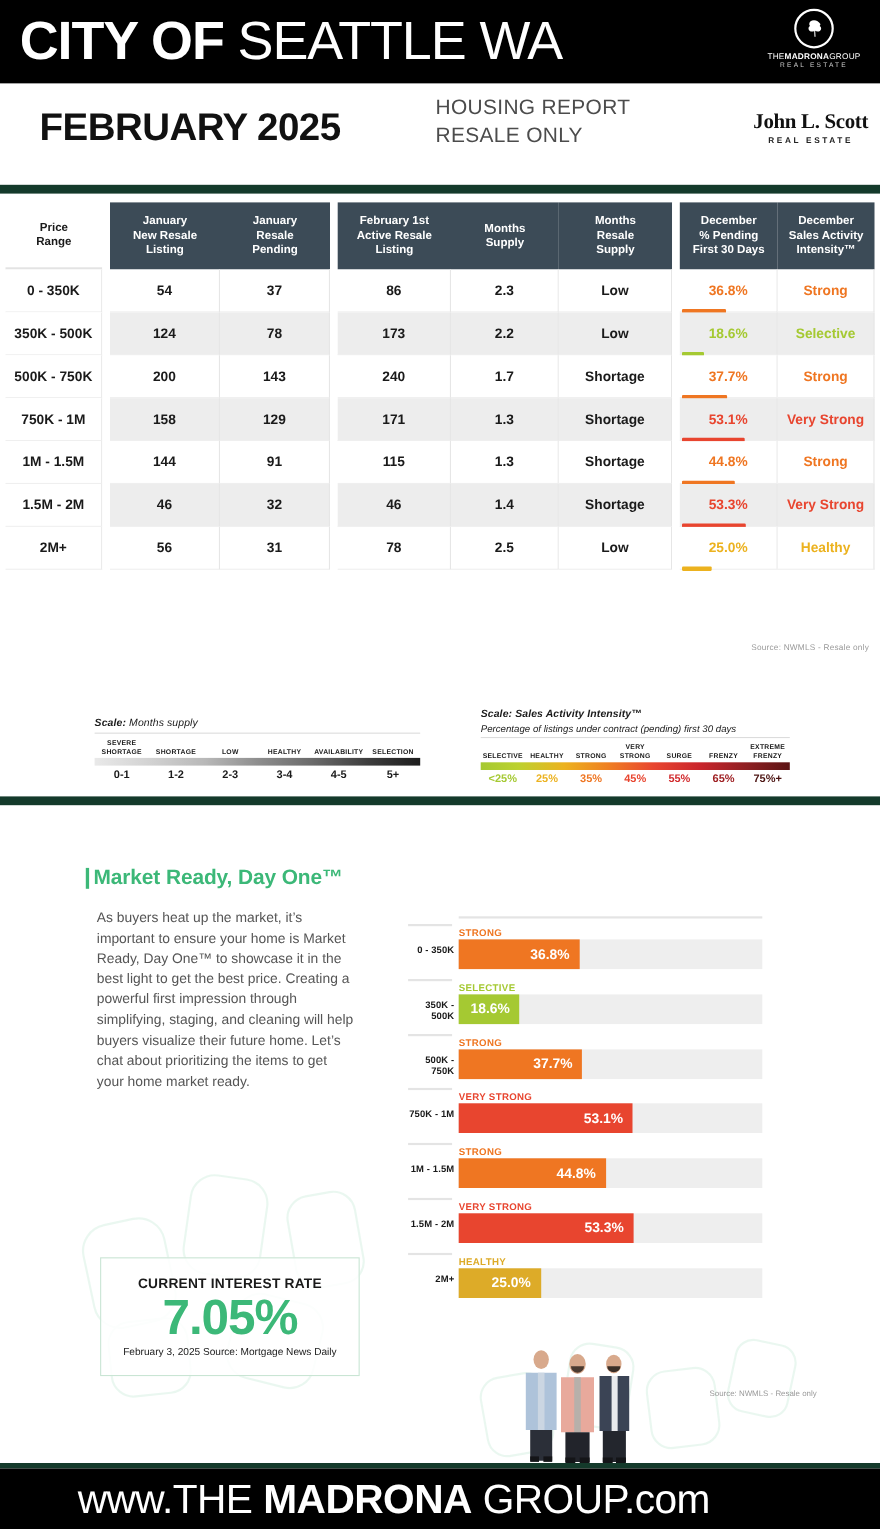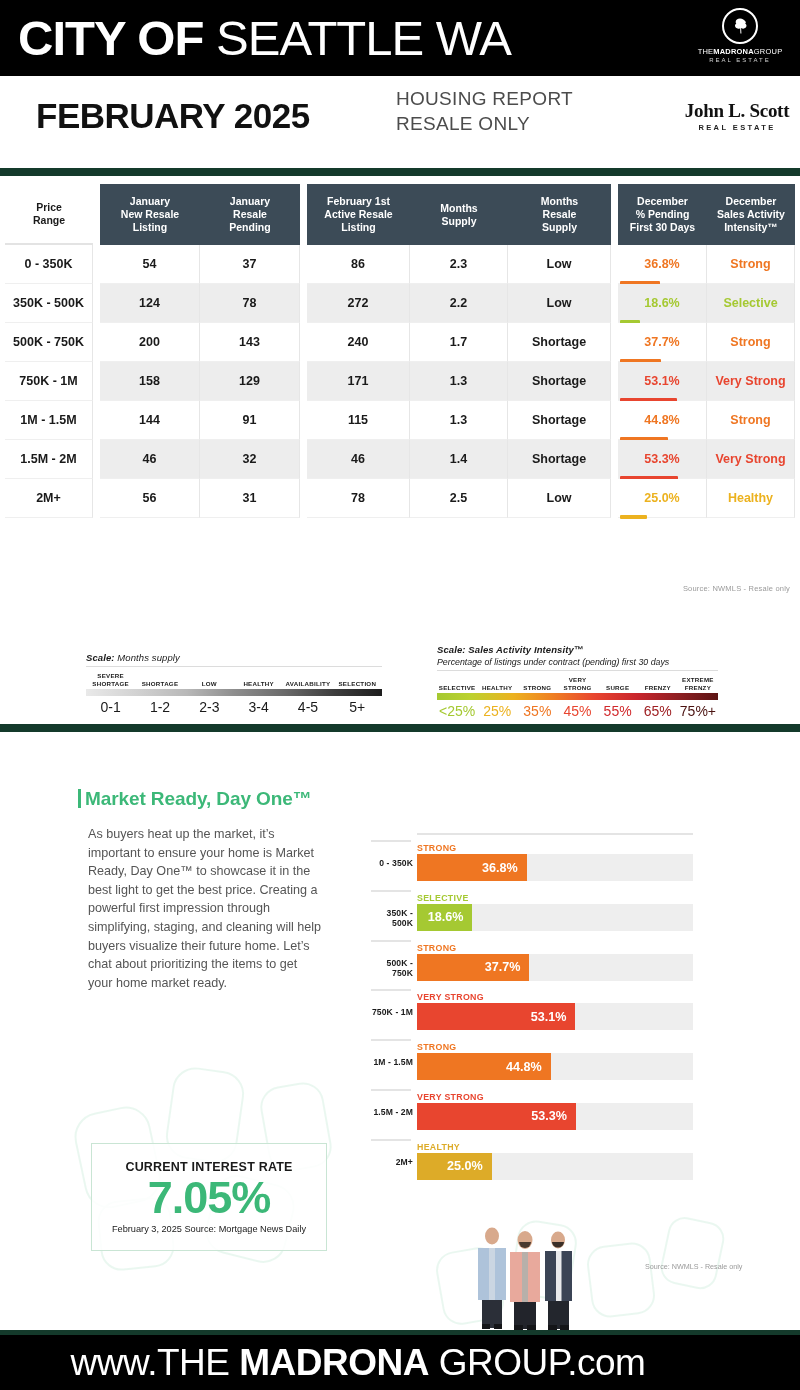--- a/index.html
+++ b/index.html
@@ -139,21 +139,21 @@
   .scale-rule { height: 1px; background: #dcdcdc; margin: 3px 0 4px; }
   .scale-cells { display: flex; }
   .scale-cell { flex: 1; text-align: center; }
   .scale-lab {
     font-size: 6.2px; font-weight: 700; color: #1a1a1a; letter-spacing: .25px; line-height: 7.5px;
     height: 16px; display: flex; align-items: flex-end; justify-content: center;
   }
   .scale-barA { height: 7px; margin-top: 2px; background: linear-gradient(to right, #e9e9e9 0%, #d2d2d2 17%, #b8b8b8 34%, #8e8e8e 50%, #6a6a6a 67%, #3d3d3d 84%, #1d1d1d 100%); }
   .scale-barB { height: 7px; margin-top: 2px; background: linear-gradient(to right, #a5c932 0%, #bcd12f 12%, #ecb21f 27%, #ef8022 41%, #e8452f 56%, #c9252c 71%, #8e1f22 86%, #5c1414 100%); }
   .scale-vals { display: flex; margin-top: 3px; }
-  .scale-val { flex: 1; text-align: center; font-size: 14px; font-weight: 400; color: #1a1a1a; }
+  .scale-val { flex: 1; text-align: center; font-size: 10px; font-weight: 700; color: #1a1a1a; }
 
   
   .mrdo-title {
     position: absolute; left: 85px; top: 788px;
     font-size: 19px; font-weight: 700; color: #3cb878; letter-spacing: -.1px;
   }
   .mrdo-bar {
     position: absolute; left: 78px; top: 789px; width: 3px; height: 19px; background: #3cb878;
   }
   .mrdo-body {
@@ -333,21 +333,21 @@
           <td class="gap"></td>
           <td class="pct" style="color:#ef7622">36.8%<span class="minibar" style="width:40px;background:#ef7622"></span></td>
           <td class="last-col" style="color:#ef7622">Strong</td>
         </tr>
         <tr class="alt">
           <td class="pr">350K - 500K</td>
           <td class="gap"></td>
           <td>124</td>
           <td class="last-col">78</td>
           <td class="gap"></td>
-          <td>272</td>
+          <td>173</td>
           <td>2.2</td>
           <td class="last-col word">Low</td>
           <td class="gap"></td>
           <td class="pct" style="color:#a5c932">18.6%<span class="minibar" style="width:20px;background:#a5c932"></span></td>
           <td class="last-col" style="color:#a5c932">Selective</td>
         </tr>
         <tr>
           <td class="pr">500K - 750K</td>
           <td class="gap"></td>
           <td>200</td>

